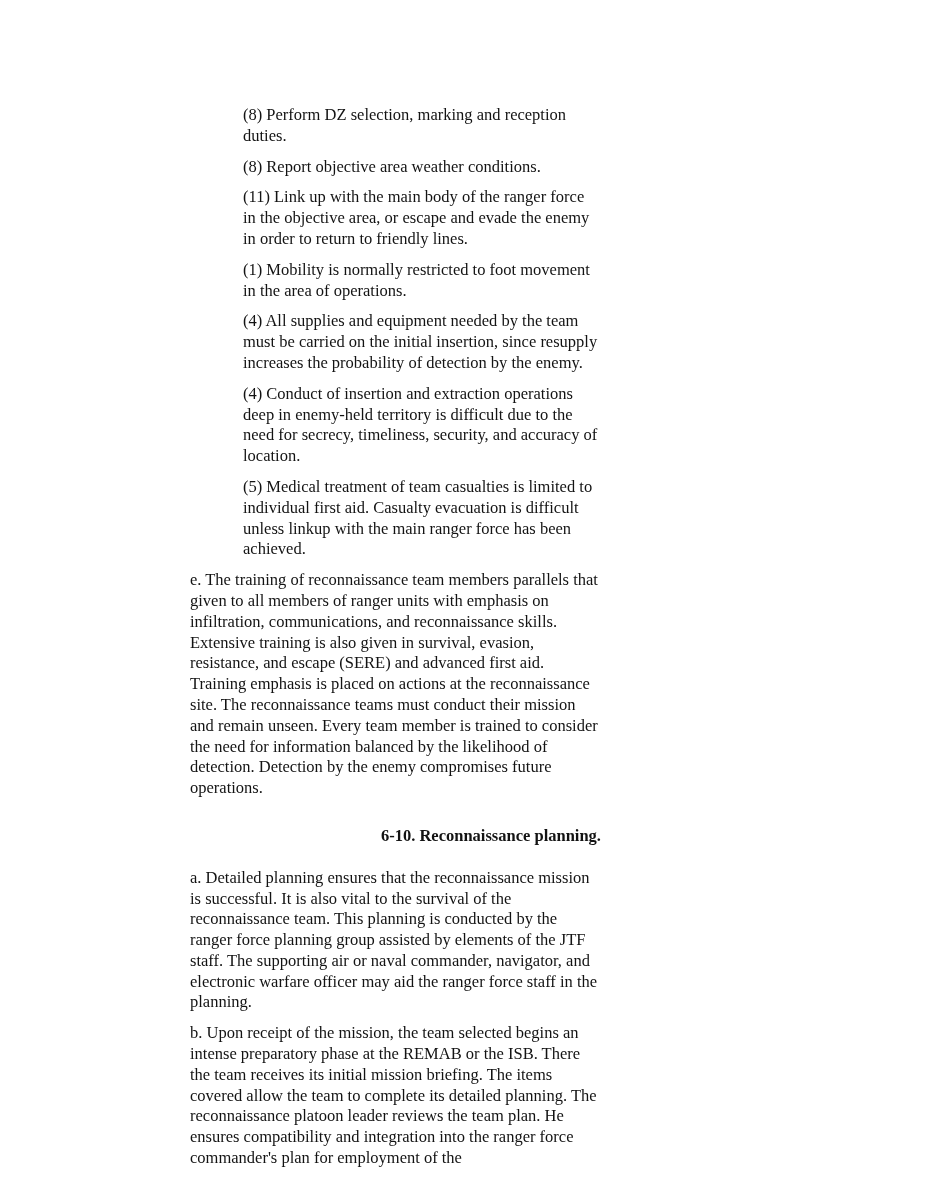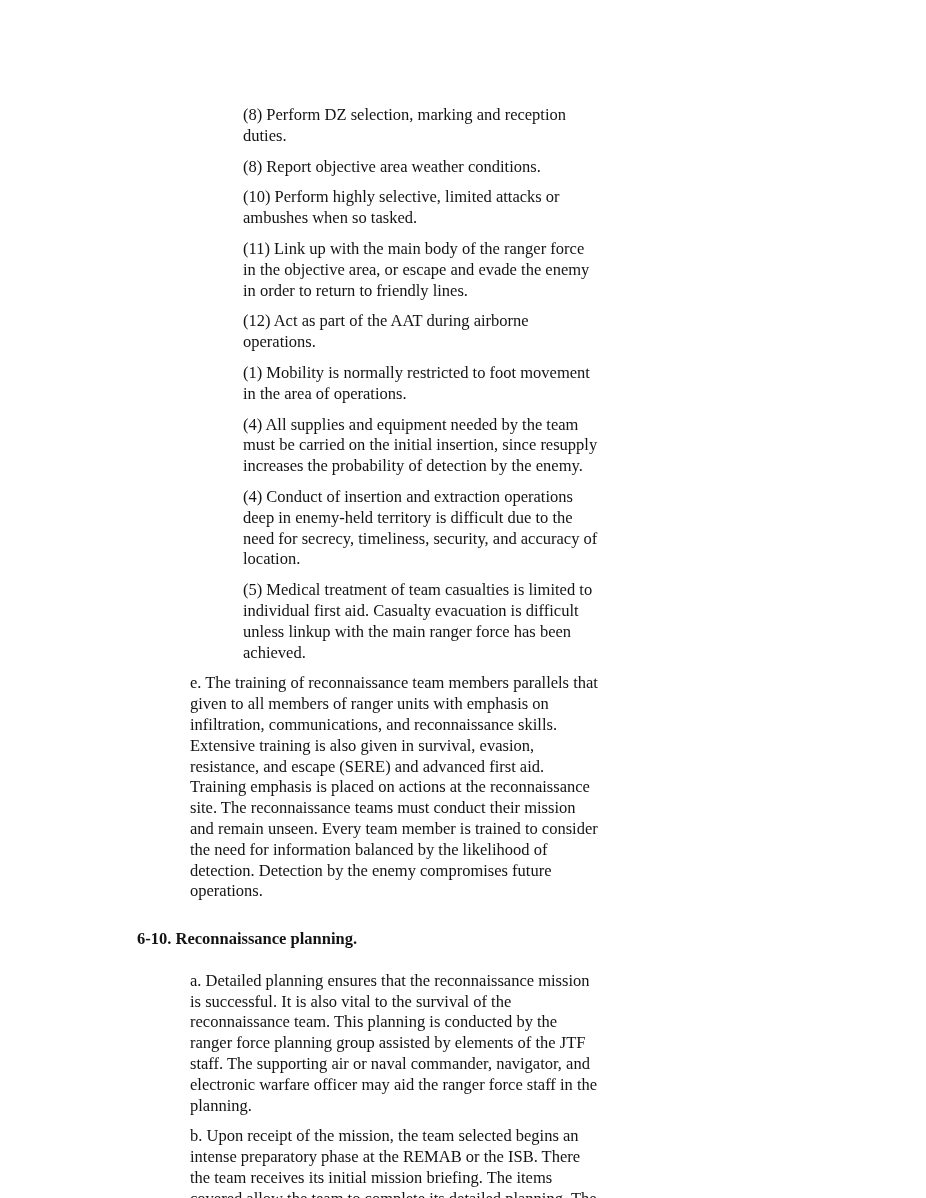--- a/index.html
+++ b/index.html
@@ -26,31 +26,30 @@
     font-size: 16.5px;
     line-height: 20.8px;
     text-align: left;
   }
   .ind1 { margin-left: 53px; }
   .ind2 { margin-left: 106px; }
   .heading {
     font-weight: bold;
     margin-top: 27px;
     margin-bottom: 21px;
+    text-align: right;
   }
 </style>
 </head>
 <body>
 
 <div class="page">
   <p class="blk ind2">(8) Perform DZ selection, marking and reception duties.</p>
   <p class="blk ind2">(8) Report objective area weather conditions.</p>
-  <p class="blk ind2">(10) Perform highly selective, limited attacks or ambushes when so tasked.</p>
   <p class="blk ind2">(11) Link up with the main body of the ranger force in the objective area, or escape and evade the enemy in order to return to friendly lines.</p>
-  <p class="blk ind2">(12) Act as part of the AAT during airborne operations.</p>
   <p class="blk ind2">(1) Mobility is normally restricted to foot movement in the area of operations.</p>
   <p class="blk ind2">(4) All supplies and equipment needed by the team must be carried on the initial insertion, since resupply increases the probability of detection by the enemy.</p>
   <p class="blk ind2">(4) Conduct of insertion and extraction operations deep in enemy-held territory is difficult due to the need for secrecy, timeliness, security, and accuracy of location.</p>
   <p class="blk ind2">(5) Medical treatment of team casualties is limited to individual first aid. Casualty evacuation is difficult unless linkup with the main ranger force has been achieved.</p>
   <p class="blk ind1">e. The training of reconnaissance team members parallels that given to all members of ranger units with emphasis on infiltration, communications, and reconnaissance skills. Extensive training is also given in survival, evasion, resistance, and escape (SERE) and advanced first aid. Training emphasis is placed on actions at the reconnaissance site. The reconnaissance teams must conduct their mission and remain unseen. Every team member is trained to consider the need for information balanced by the likelihood of detection. Detection by the enemy compromises future operations.</p>
   <h2 class="blk heading">6-10. Reconnaissance planning.</h2>
   <p class="blk ind1">a. Detailed planning ensures that the reconnaissance mission is successful. It is also vital to the survival of the reconnaissance team. This planning is conducted by the ranger force planning group assisted by elements of the JTF staff. The supporting air or naval commander, navigator, and electronic warfare officer may aid the ranger force staff in the planning.</p>
   <p class="blk ind1">b. Upon receipt of the mission, the team selected begins an intense preparatory phase at the REMAB or the ISB. There the team receives its initial mission briefing. The items covered allow the team to complete its detailed planning. The reconnaissance platoon leader reviews the team plan. He ensures compatibility and integration into the ranger force commander's plan for employment of the</p>
 </div>
 

